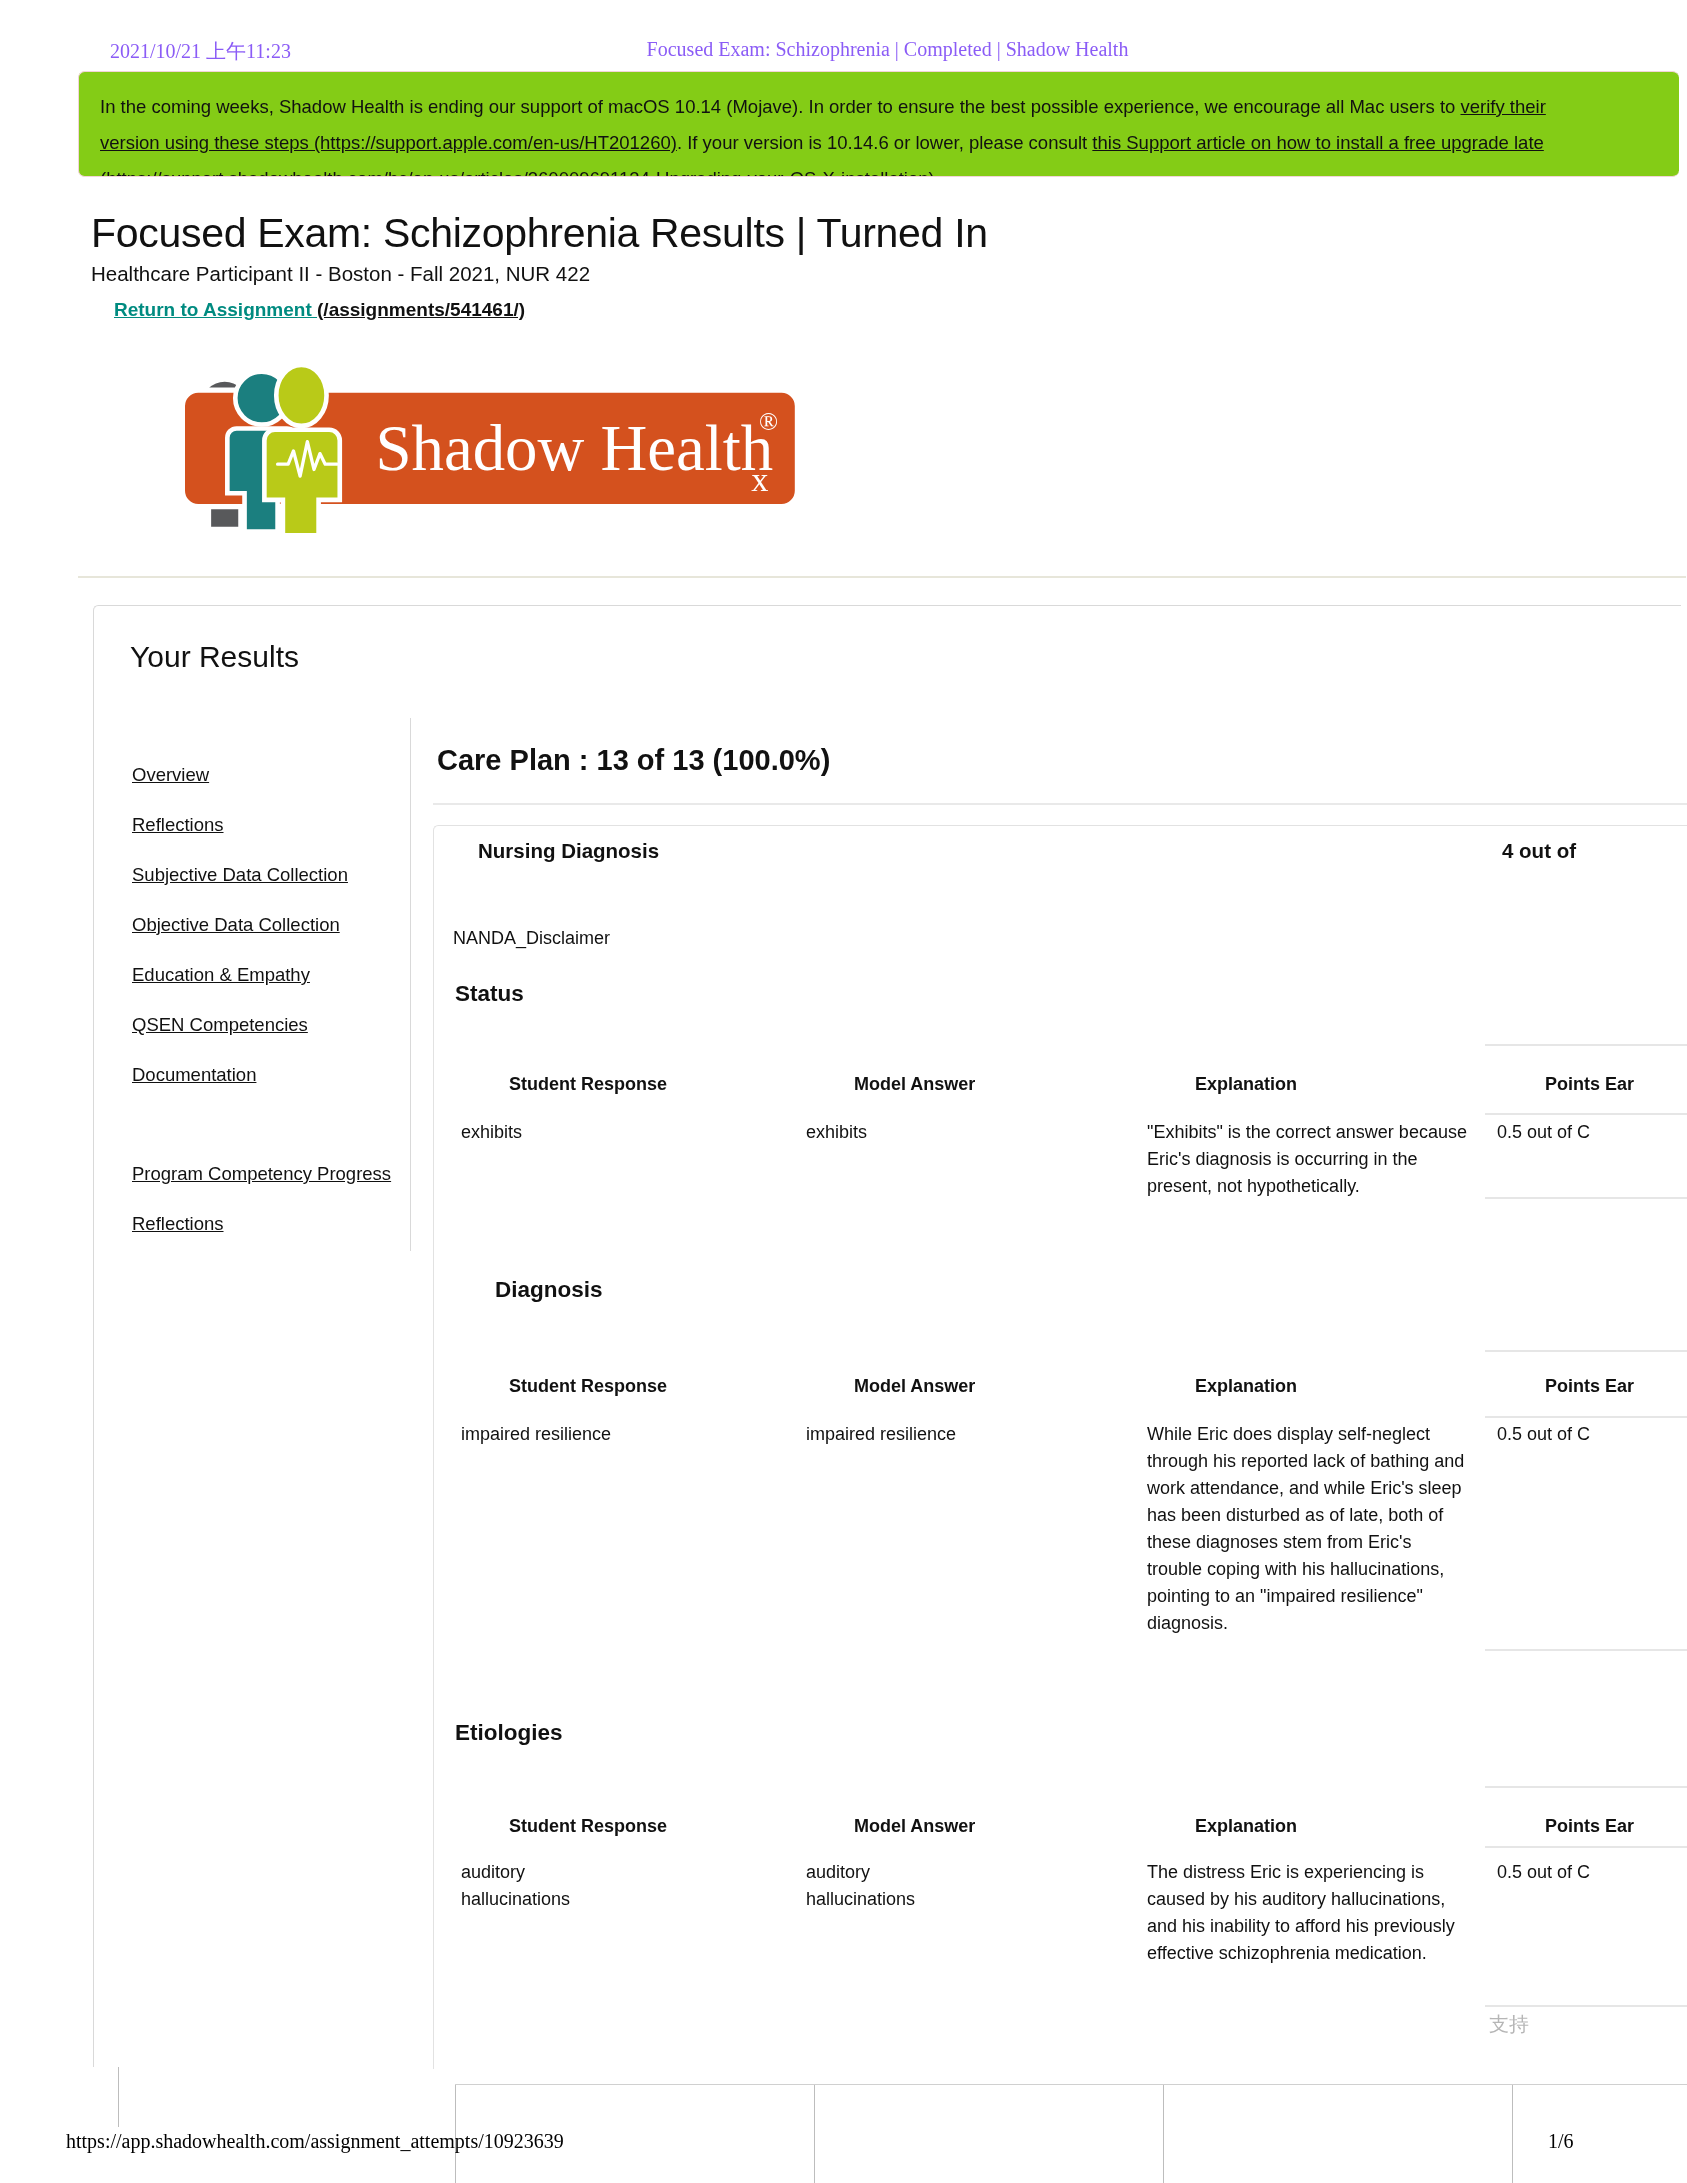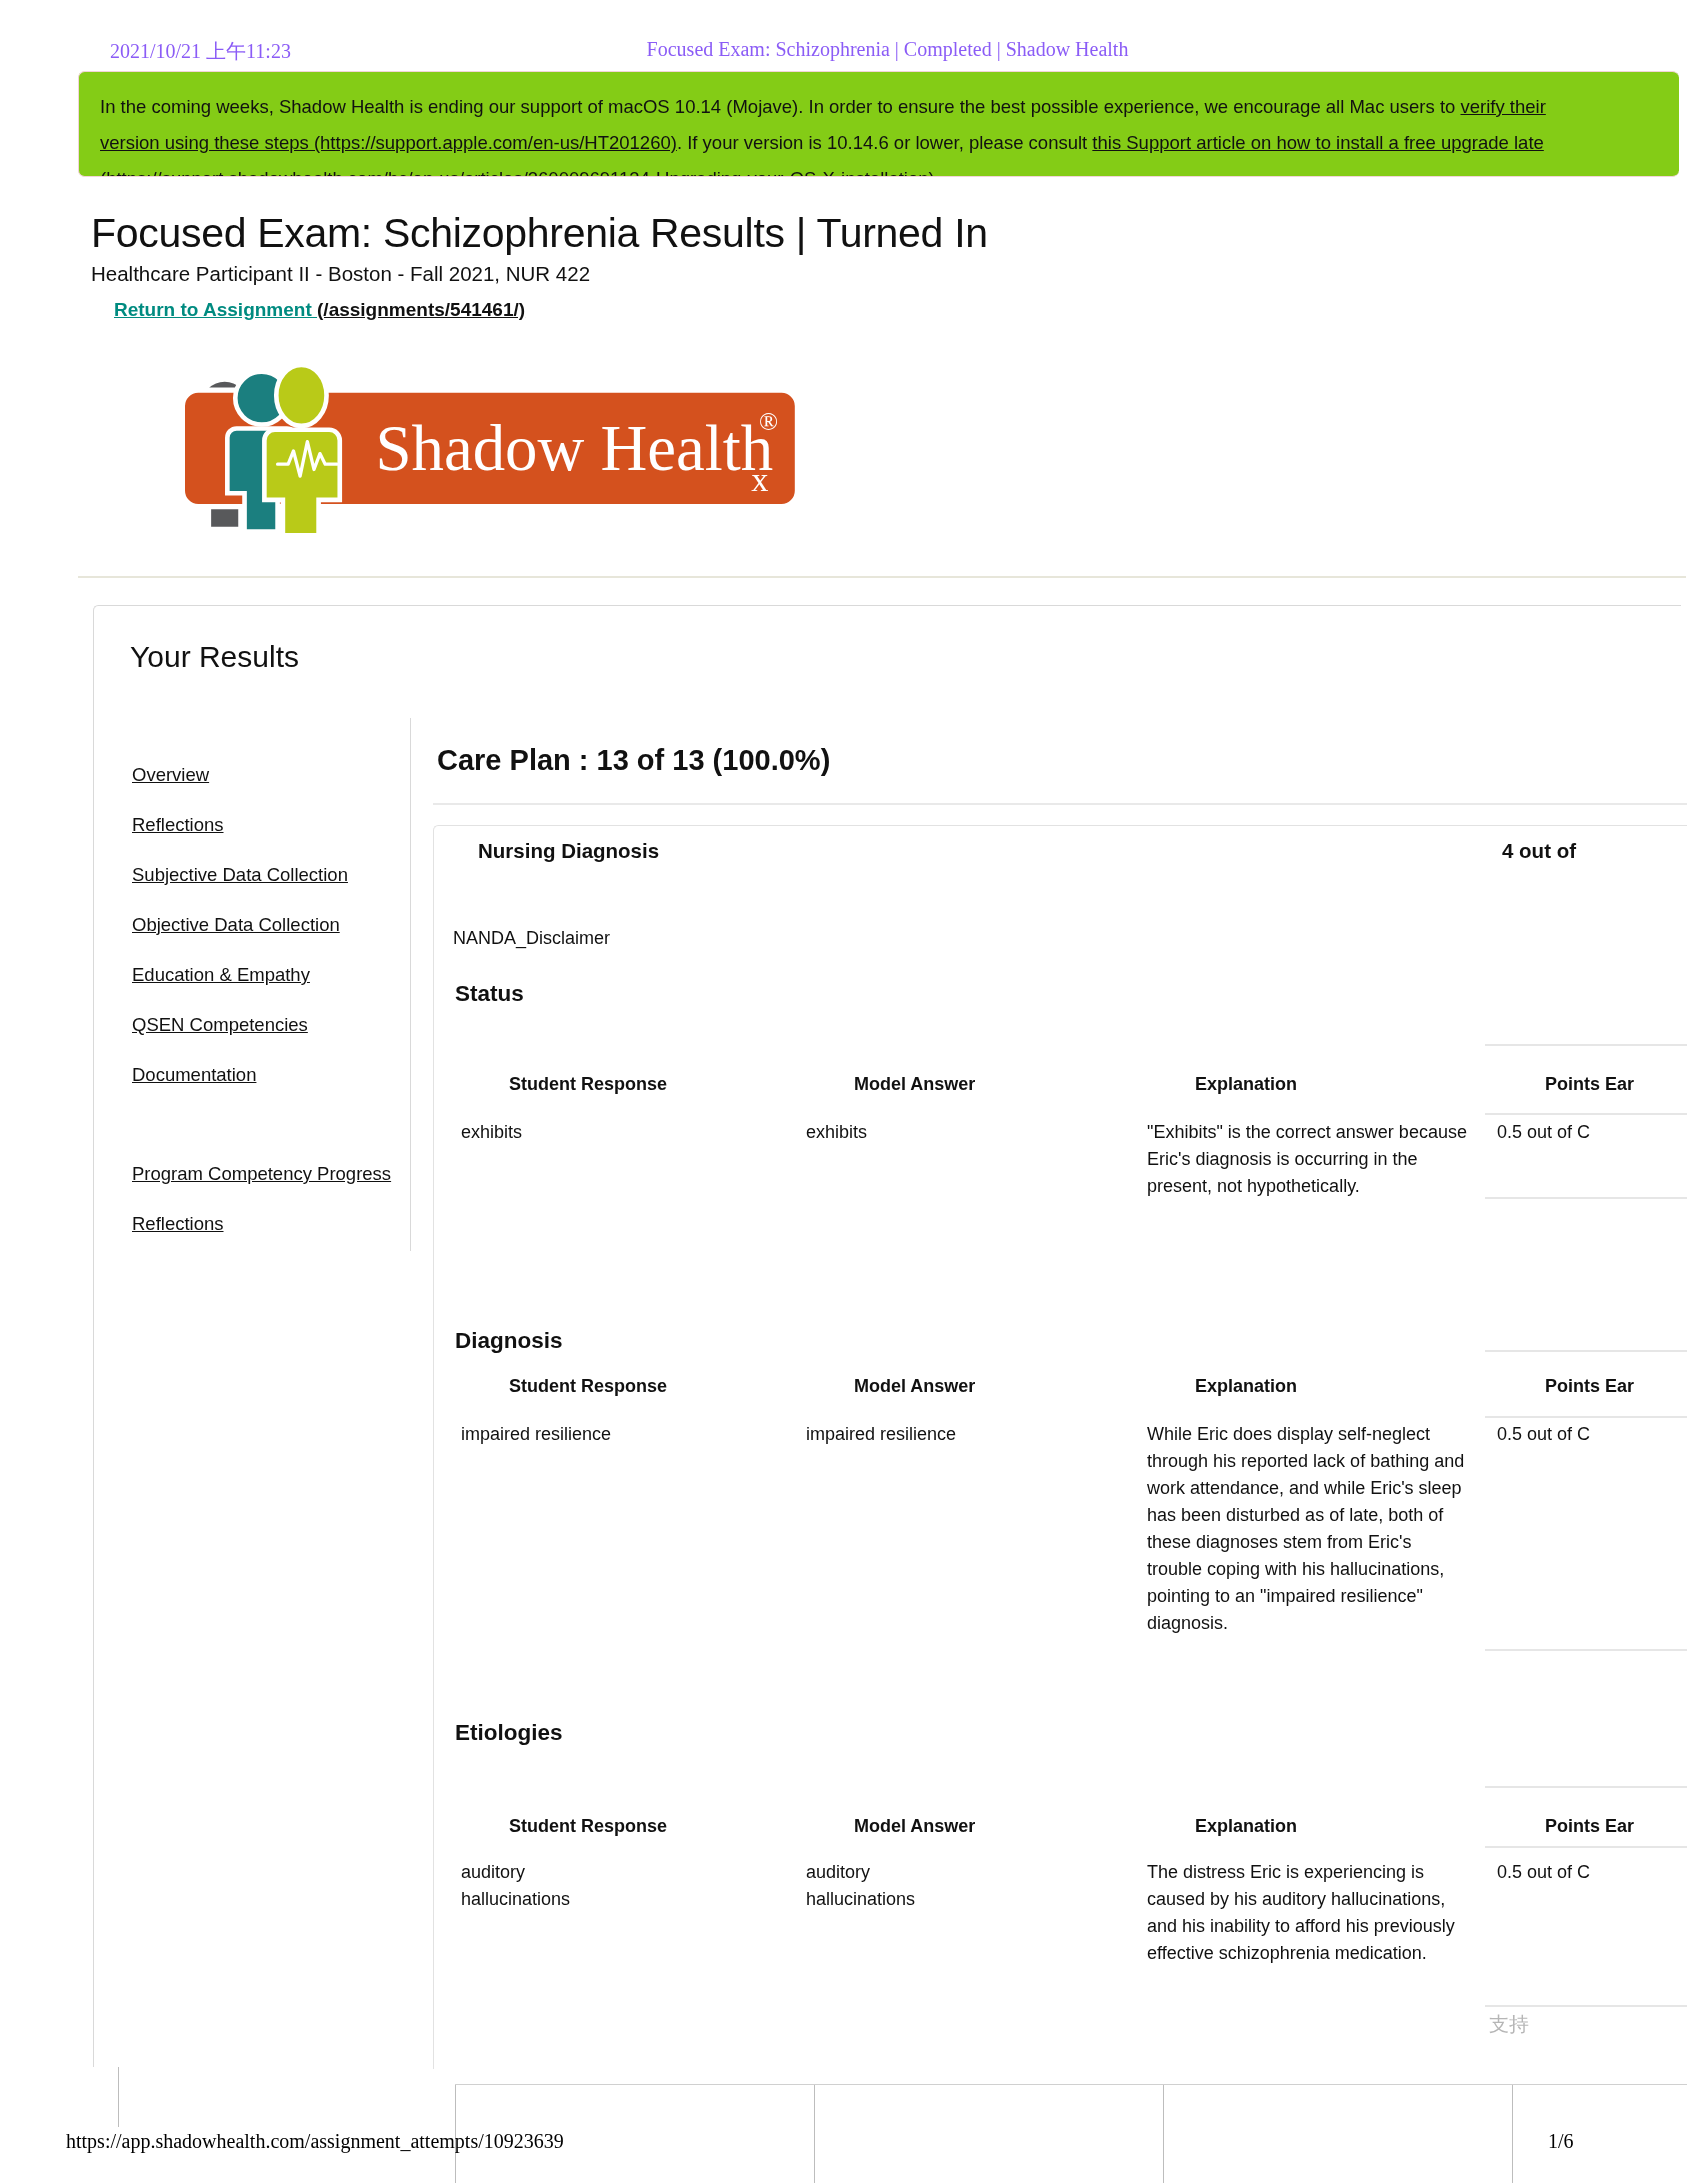--- a/index.html
+++ b/index.html
@@ -349,21 +349,21 @@
   <div class="tbl-hdr col-b" style="top:1074px;">Model Answer</div>
   <div class="tbl-hdr col-c" style="top:1074px;">Explanation</div>
   <div class="tbl-hdr col-d" style="top:1074px;">Points Ear</div>
   <div class="rule-short" style="top:1113px;"></div>
   <div class="tbl-cell col-a" style="top:1119px;">exhibits</div>
   <div class="tbl-cell col-b" style="top:1119px;">exhibits</div>
   <div class="tbl-cell col-c" style="top:1119px; width:334px;">"Exhibits" is the correct answer because Eric's diagnosis is occurring in the present, not hypothetically.</div>
   <div class="tbl-cell col-d" style="top:1119px;">0.5 out of C</div>
   <div class="rule-short" style="top:1197px;"></div>
 
-  <div class="sec-head" style="top:1328px;">Diagnosis</div>
+  <div class="sec-head" style="top:1277px;margin-left:40px;">Diagnosis</div>
   <div class="rule-short" style="top:1350px;"></div>
   <div class="tbl-hdr col-a" style="top:1376px;">Student Response</div>
   <div class="tbl-hdr col-b" style="top:1376px;">Model Answer</div>
   <div class="tbl-hdr col-c" style="top:1376px;">Explanation</div>
   <div class="tbl-hdr col-d" style="top:1376px;">Points Ear</div>
   <div class="rule-short" style="top:1416px;"></div>
   <div class="tbl-cell col-a" style="top:1421px;">impaired resilience</div>
   <div class="tbl-cell col-b" style="top:1421px;">impaired resilience</div>
   <div class="tbl-cell col-c" style="top:1421px; width:324px;">While Eric does display self-neglect through his reported lack of bathing and work attendance, and while Eric's sleep has been disturbed as of late, both of these diagnoses stem from Eric's trouble coping with his hallucinations, pointing to an "impaired resilience" diagnosis.</div>
   <div class="tbl-cell col-d" style="top:1421px;">0.5 out of C</div>

